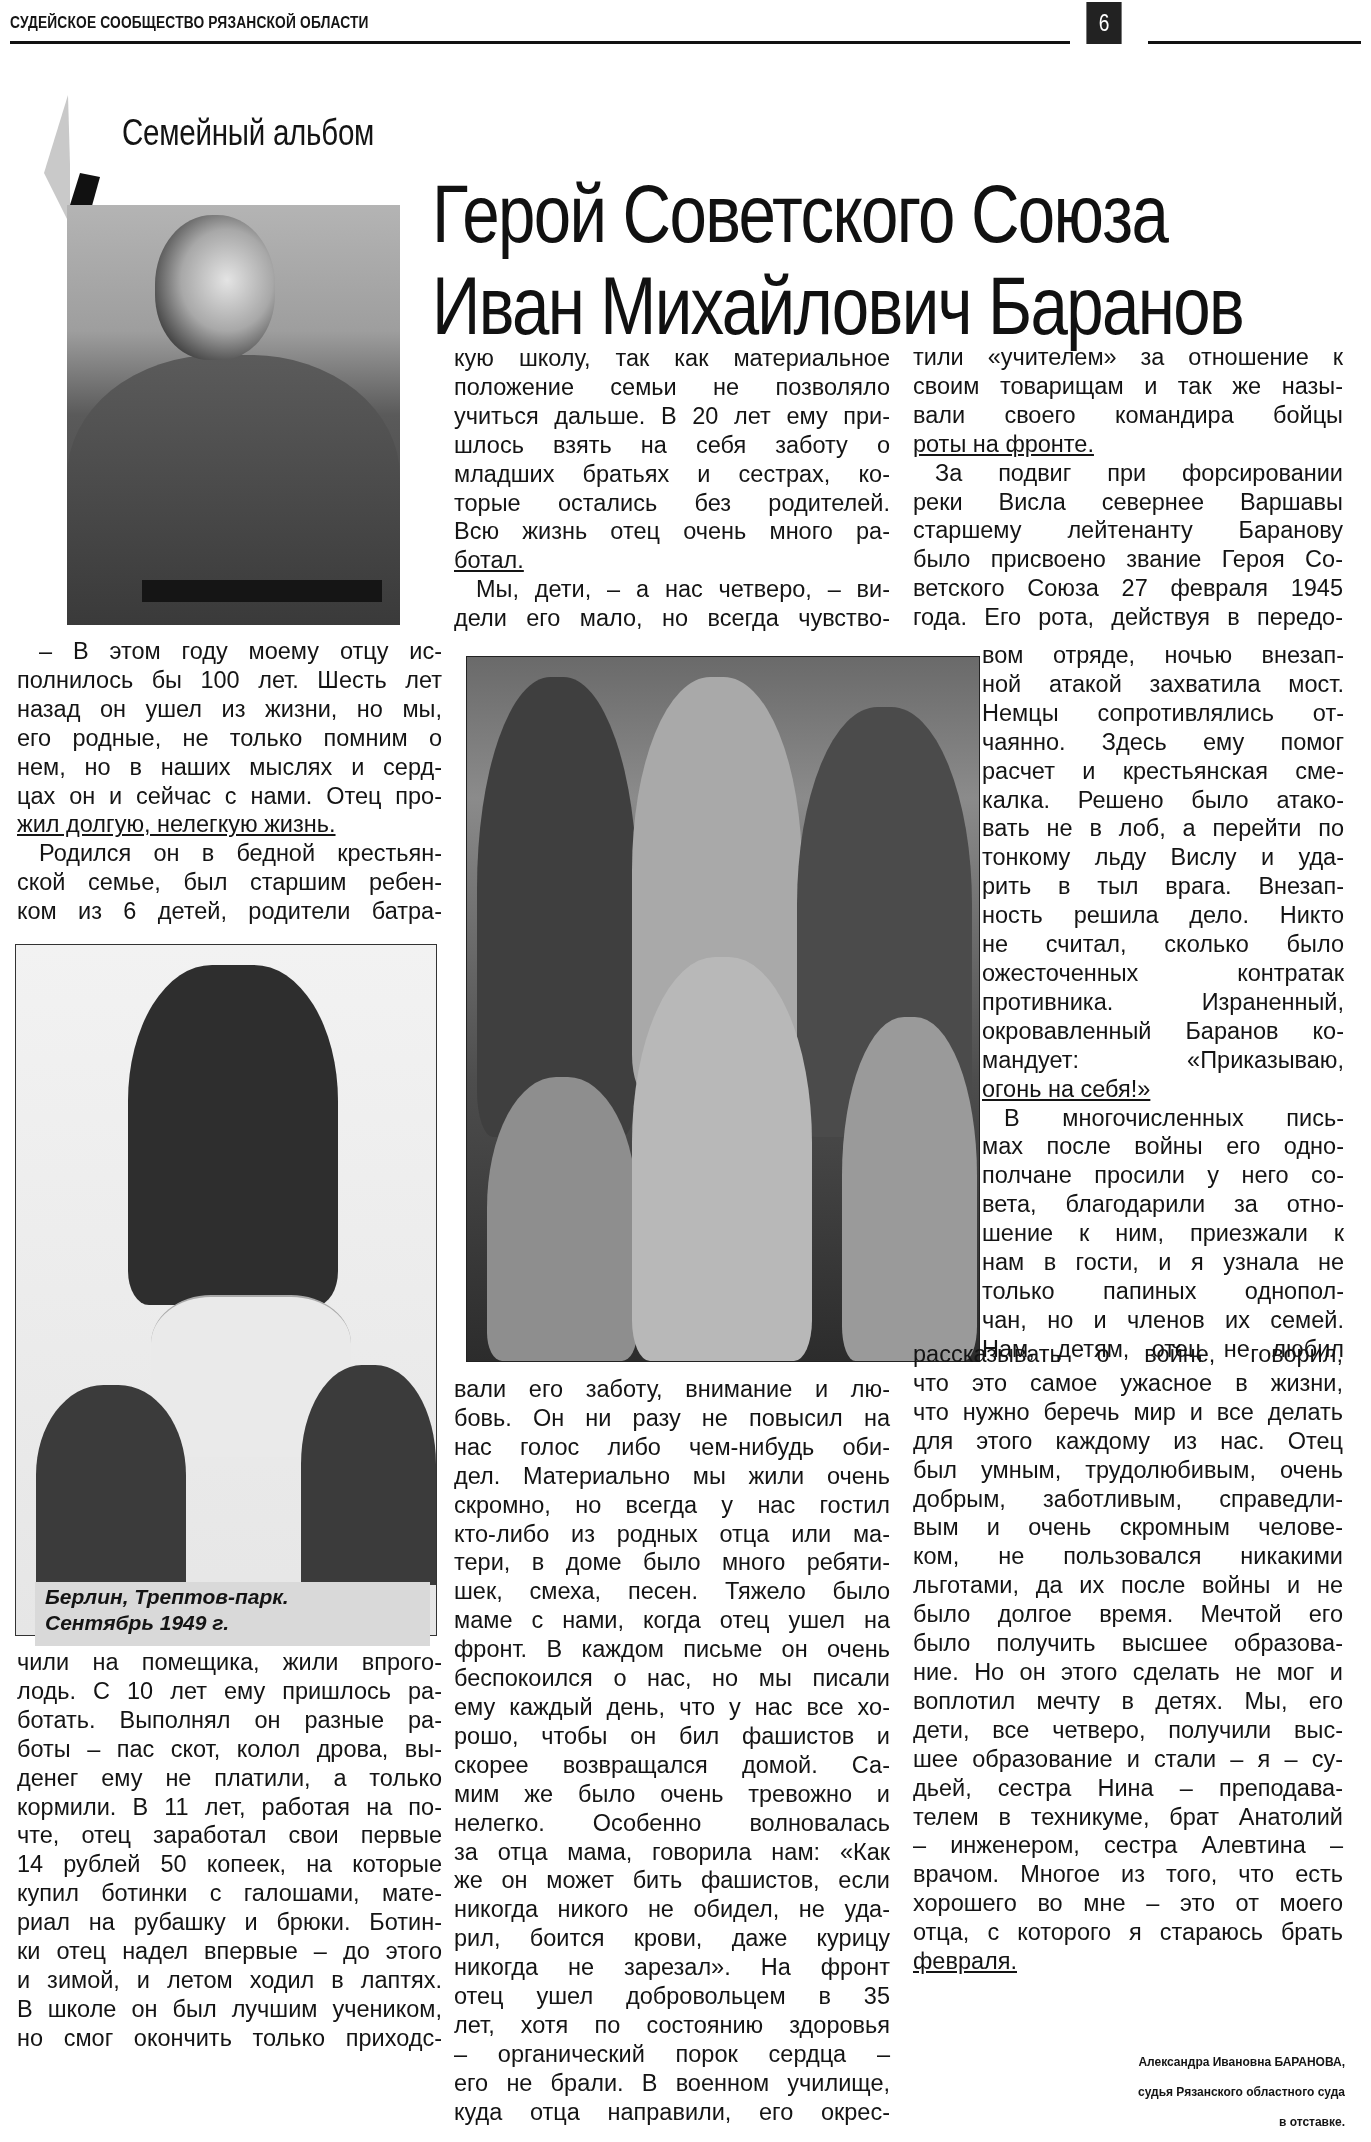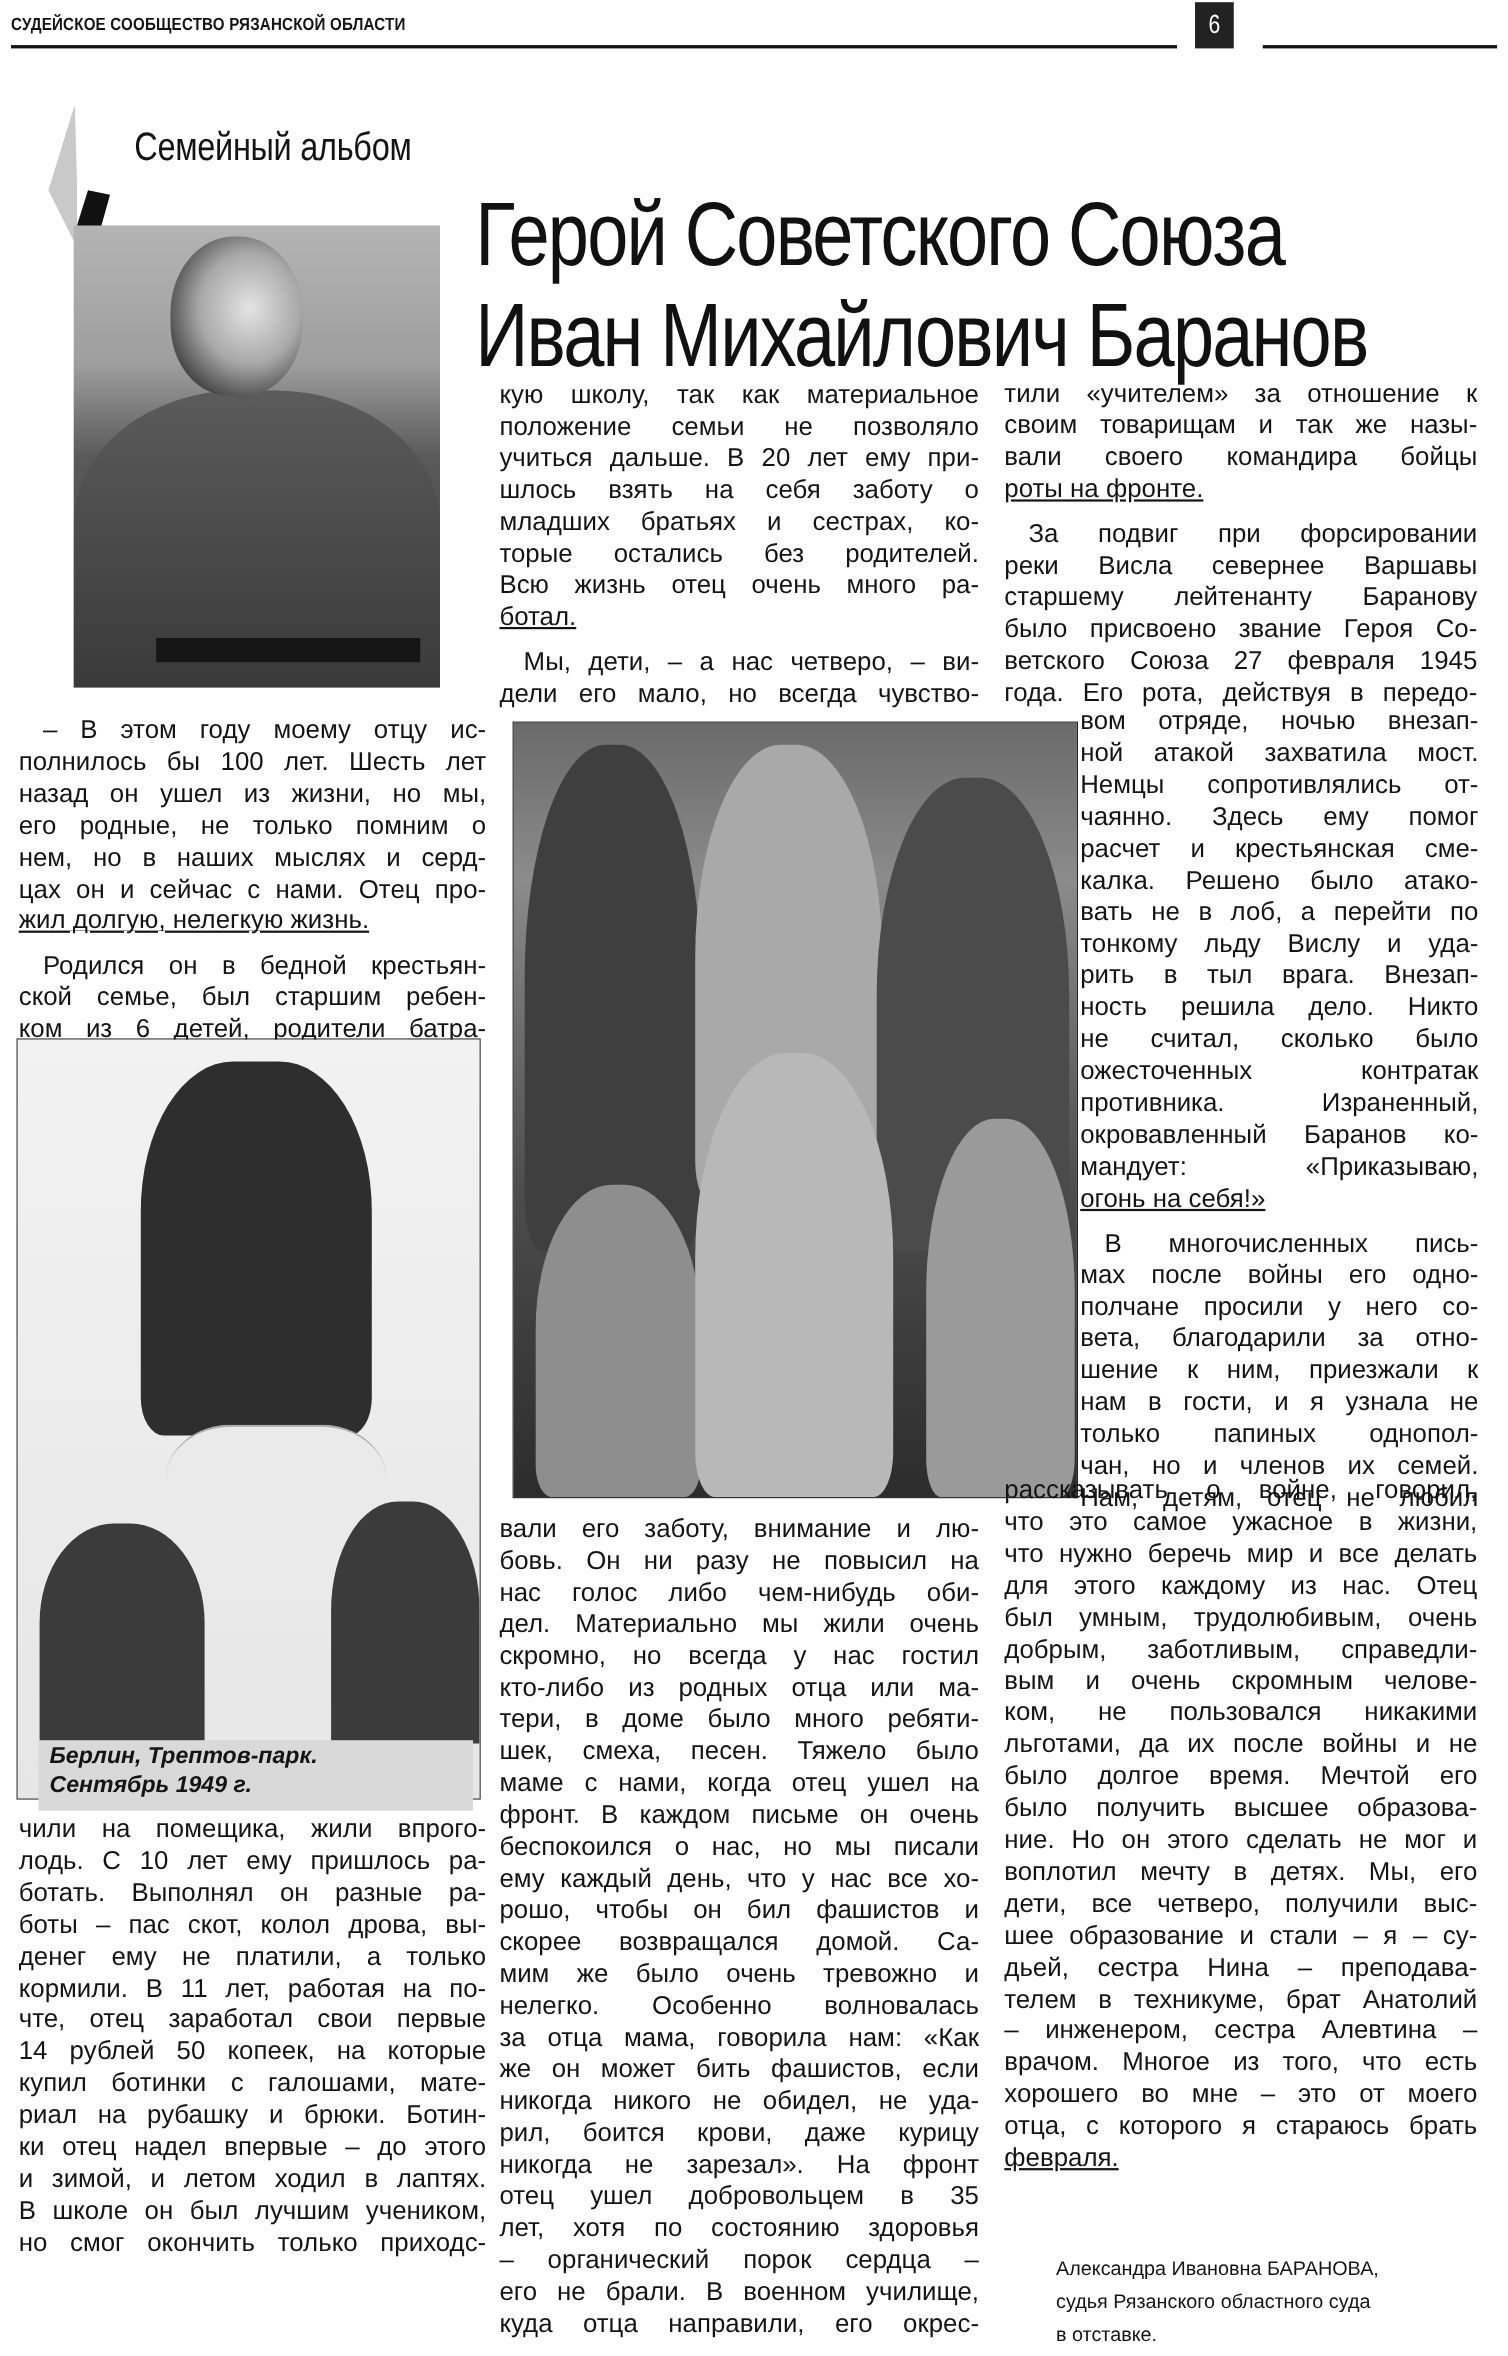--- a/index.html
+++ b/index.html
@@ -49,32 +49,32 @@
     background: #eaeaea; border-radius: 30% 30% 0 0; border-top: 2px solid #aaa; }
   .photo-monument .officer { position: absolute; background: #3b3b3b; border-radius: 45% 45% 0 0; }
   .photo-caption { position: absolute; left: 35px; top: 1582px; width: 395px; height: 64px;
     background: #d9d9d9; font-size: 21px; font-weight: bold; font-style: italic; line-height: 26px;
     padding: 2px 10px; box-sizing: border-box; }
 
   
   .col { position: absolute; font-size: 23.5px; line-height: 28.9px; text-align: justify; }
   .col .line { display: block; white-space: nowrap; text-align: justify; text-align-last: justify; }
   .col .line.last { text-align-last: left; text-decoration: underline; }
-  .col .indent { padding-left: 22px; margin-top: 12px; }
+  .col .indent { padding-left: 22px; }
 
   .col1a { left: 17px; top: 637px; width: 425px; }
   .col1b { left: 17px; top: 1648px; width: 425px; }
   .col2a { left: 454px; top: 344px; width: 436px; }
   .col2b { left: 454px; top: 1375px; width: 436px; }
   .col3a { left: 913px; top: 343px; width: 430px; }
   .col3b { left: 982px; top: 641px; width: 362px; }
   .col3c { left: 913px; top: 1340px; width: 430px; }
 
-  .signature { position: absolute; left: 960px; top: 2047px; width: 385px; font-size: 18px;
-               font-weight: normal; text-align: left; line-height: 30px; }
+  .signature { position: absolute; left: 960px; top: 2047px; width: 385px; font-size: 12px;
+               font-weight: bold; text-align: right; line-height: 30px; }
 </style>
 </head>
 <body>
 
 <div class="masthead">
   <div class="masthead-title">СУДЕЙСКОЕ СООБЩЕСТВО РЯЗАНСКОЙ ОБЛАСТИ</div>
   <div class="rule-left"></div>
   <div class="page-number">6</div>
   <div class="rule-right"></div>
 </div>

